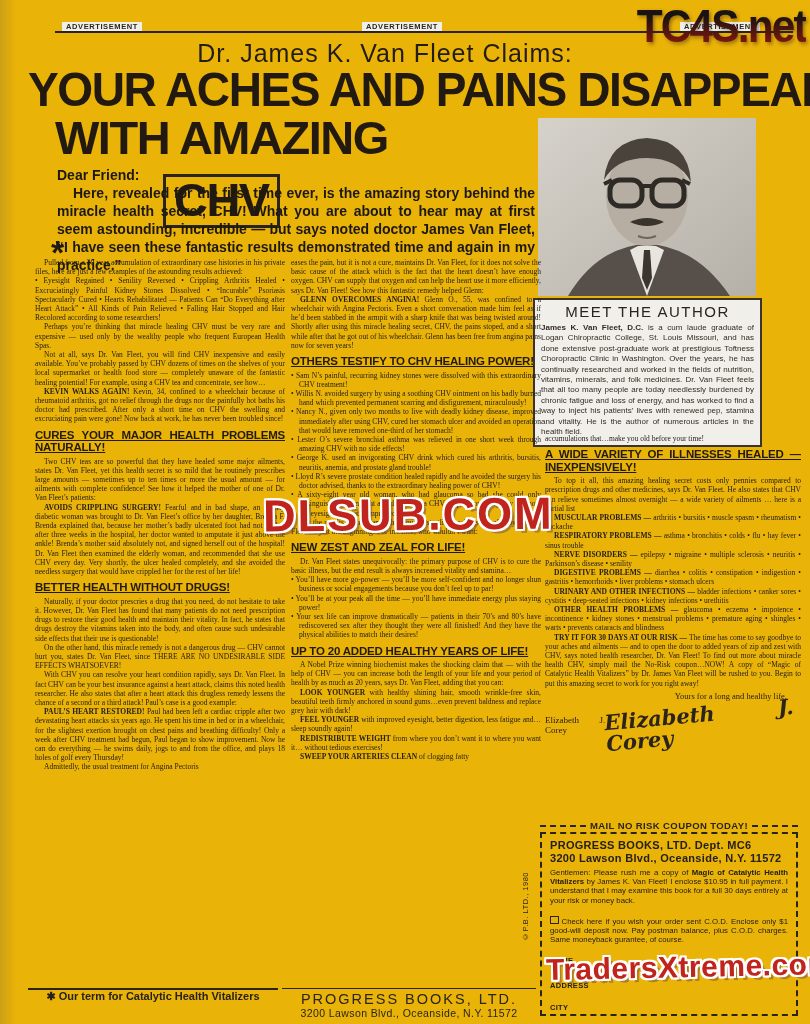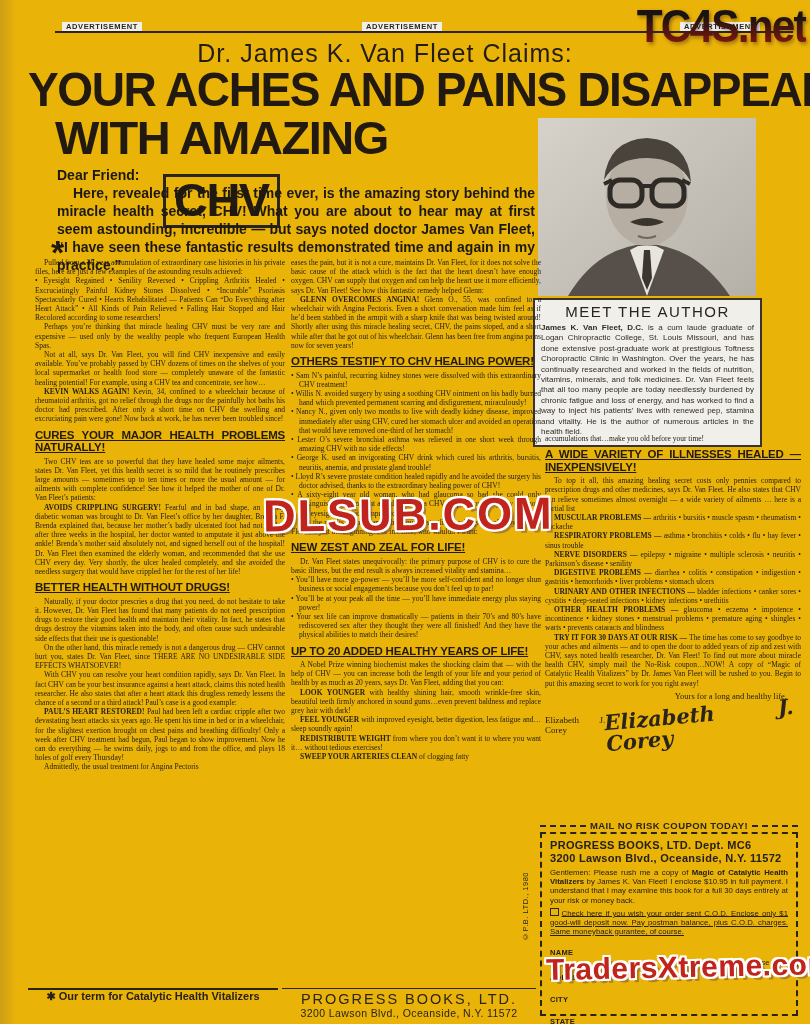--- a/index.html
+++ b/index.html
@@ -49,21 +49,21 @@
   #sig-printed{font:9px "Liberation Serif",serif;}
   #sig-script{font:bold italic 21px/21px "DejaVu Serif",serif;transform:rotate(-5deg);color:#2b241d;margin-right:6px;}
   
   #coupon{position:absolute;left:540px;top:820px;width:258px;font-family:"Liberation Sans",sans-serif;}
   #coupon-hdr{display:flex;align-items:center;gap:4px;font:bold 9.5px/11px "Liberation Sans",sans-serif;
         letter-spacing:.4px;color:#2a241e;margin-bottom:1px;}
   .cdash{flex:1;border-top:2px dashed #2a241e;height:0;}
   #coupon-box{border:2px dashed #2a241e;padding:5px 8px 6px;box-sizing:border-box;height:184px;position:relative;}
   .co-company{font:bold 11px/12.5px "Liberation Sans",sans-serif;letter-spacing:.3px;}
   .co-body{margin-top:4px;font:7.8px/9.2px "Liberation Sans",sans-serif;text-align:justify;}
-  .co-cod{margin-top:3px;font:7.8px/9.2px "Liberation Sans",sans-serif;text-align:justify;text-decoration:underline;}
+  .co-cod{margin-top:11px;font:7.8px/9.2px "Liberation Sans",sans-serif;text-align:justify;}
   #cod-box{display:inline-block;width:6.5px;height:6.5px;border:1px solid #2a241e;
         vertical-align:-1px;margin-right:3px;}
   .frow{display:flex;align-items:flex-start;margin-top:12px;flex-direction:column;}
   .frow .flabel{font:bold 7.5px/9px "Liberation Sans",sans-serif;letter-spacing:.3px;}
   .frow .fline{flex:1;border-bottom:1.5px solid #2a241e;height:9px;margin-left:3px;}
   #please-print{text-align:right;font:7.5px/8px "Liberation Sans",sans-serif;margin:1px 2px 0 0;}
   
   #footnote{position:absolute;left:28px;top:988px;width:250px;border-top:2px solid #2a241e;
         padding-top:0;text-align:center;font:bold 11px/12px "Liberation Sans",sans-serif;color:#27211a;}
   #publisher{position:absolute;left:282px;top:988px;width:254px;border-top:1.5px solid #2a241e;

